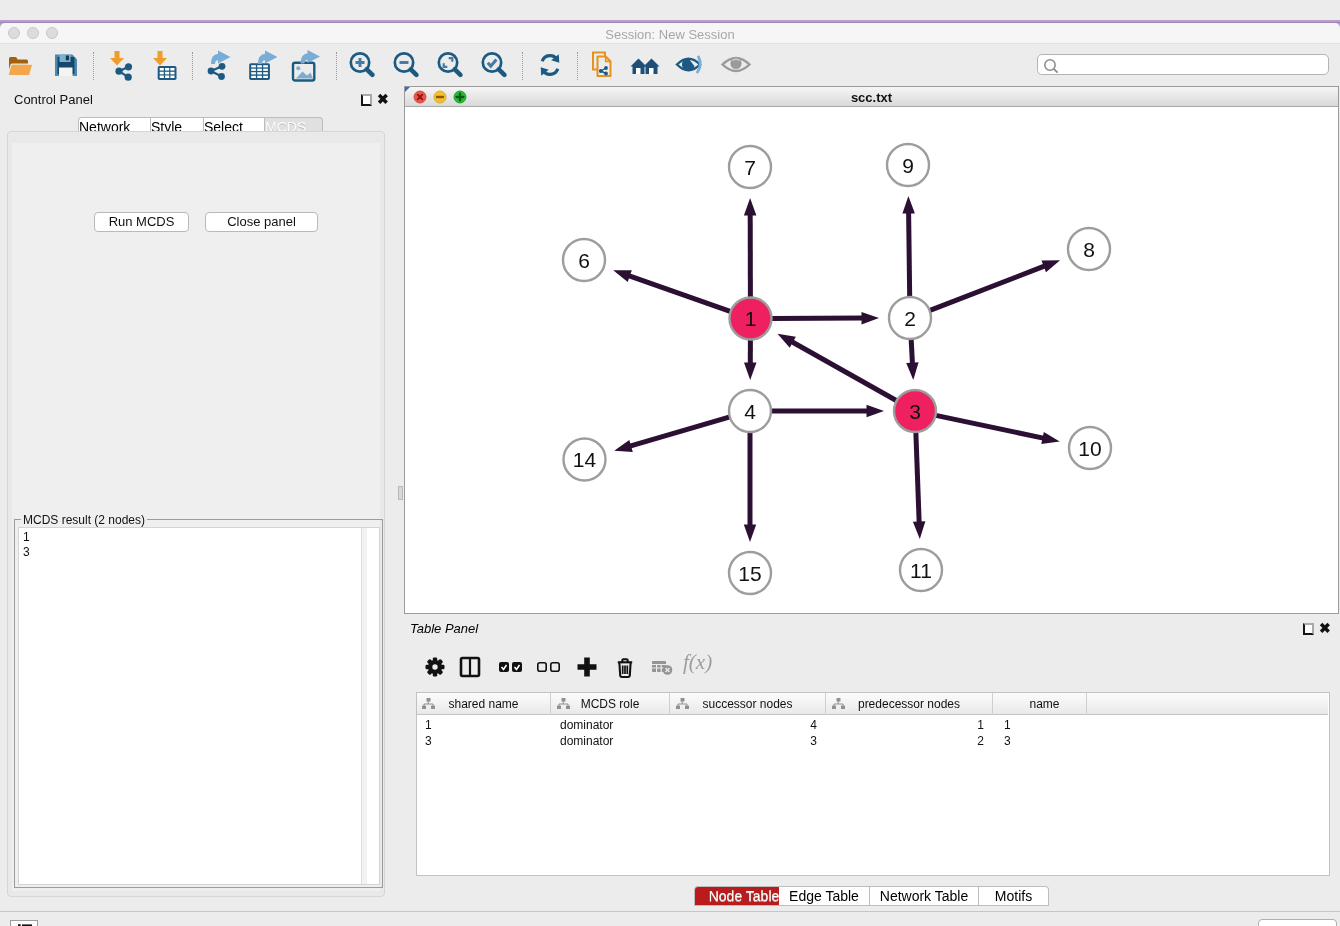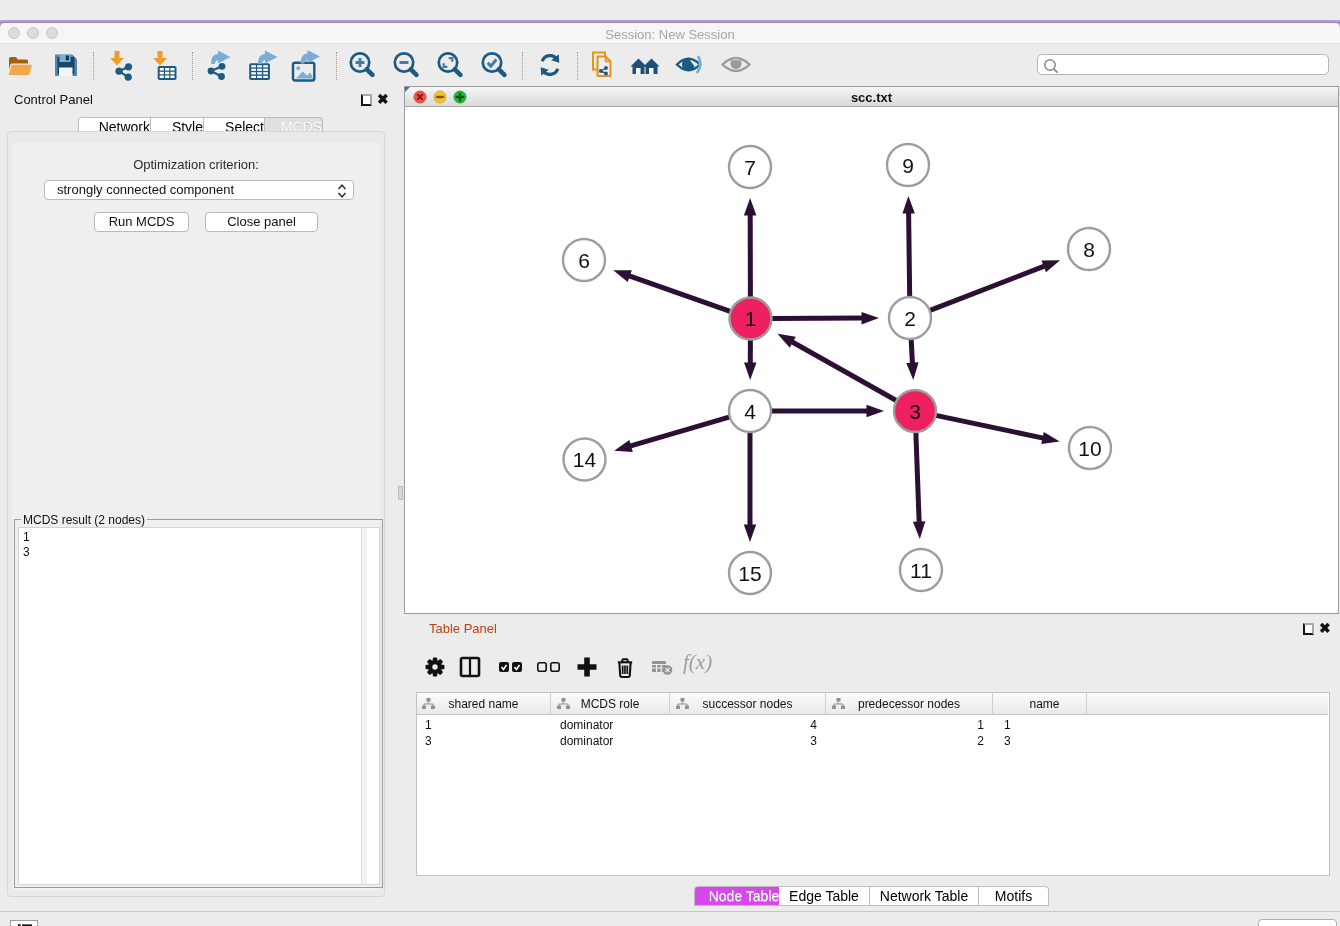--- a/index.html
+++ b/index.html
@@ -12,39 +12,39 @@
 #titlebar .dot { position:absolute; top:4px; width:12px; height:12px; border-radius:50%; background:#dcdcdc; border:1px solid #c8c8c8; }
 #title { position:absolute; top:4px; left:0; width:100%; text-align:center; font-size:13px; color:#a7a7a7; }
 #toolbar { left:0; top:23px; width:1340px; height:43px; background:#ececec; border-top:1px solid #e0e0e0; }
 .tbi { position:absolute; top:0; }
 .tsep { position:absolute; top:8px; height:28px; border-left:1px dotted #9a9a9a; }
 #search { position:absolute; left:1037px; top:10px; width:292px; height:21px; background:#fff; border:1px solid #b4b4b4; border-radius:5px; }
 #cpanel { left:0; top:66px; width:392px; height:822px; background:#ececec; }
 #cpanel-title { position:absolute; left:14px; top:6px; font-size:13px; color:#111; }
 .hdr-restore { position:absolute; width:11px; height:12px; background:#fff; border-left:2px solid #151515; border-bottom:2.5px solid #151515; border-top:2.5px solid #a9a9a9; border-right:2px solid #a9a9a9; }
 .hdr-x { position:absolute; font-size:14px; font-weight:bold; color:#111; line-height:12px; }
-.tab { position:absolute; top:31px; height:20px; background:#fff; border:1px solid #bdbdbd; border-bottom:none; font-size:14px; color:#000; text-align:right; line-height:19px;text-decoration:underline; }
+.tab { position:absolute; top:31px; height:20px; background:#fff; border:1px solid #bdbdbd; border-bottom:none; font-size:14px; color:#000; text-align:left; line-height:19px;text-decoration:underline; }
 .tab.nl { border-left:none; }
 .tab.first { border-radius:4px 0 0 0; }
 .tab.dis { background:#e0e0e0; color:#fdfdfd; border-radius:0 4px 0 0; text-shadow:0 1px 0 #bbb; }
 #tabpane { position:absolute; left:7px; top:45px; width:378px; height:766px; background:#e9e9e9; border:1px solid #d6d6d6; border-radius:4px; }
 #tabinner { position:absolute; left:4px; top:11px; width:368px; height:748px; background:#efefef; }
 #optlabel { position:absolute; left:0; top:71px; width:392px; text-align:center; font-size:13px; color:#2a2a2a; }
 #combo { position:absolute; left:44px; top:94px; width:310px; height:20px; background:#fff; border:1px solid #b9b9b9; border-radius:4px; font-size:13px; color:#111; line-height:18px; padding-left:12px; }
 .btn { position:absolute; top:126px; height:20px; background:#fff; border:1px solid #b9b9b9; border-radius:4px; font-size:13px; color:#111; text-align:center; line-height:18px; }
 #mcdsbox { position:absolute; left:14px; top:433px; width:369px; height:369px; border:1px solid #9c9c9c; }
 #mcdslegend { position:absolute; left:6px; top:-7px; background:#efefef; font-size:12px; color:#111; padding:0 2px; }
 #mcdstext { position:absolute; left:3px; top:7px; width:362px; height:358px; background:#fff; border:1px solid #d4d4d4; font-size:12px; color:#111; padding:2px 0 0 4px; line-height:15px; }
 #mcdsscroll { position:absolute; right:15px; top:8px; width:6px; height:356px; background:#f2f2f2; border-left:1px solid #ddd; }
 #netframe { left:404px; top:66px; width:935px; height:528px; border:1px solid #9b9b9b; background:#fff; }
 #nettitle { position:absolute; left:0; top:0; width:100%; height:20px; background:linear-gradient(#f6f6f6,#d9d9d9); border-bottom:1px solid #a8a8a8; }
 #nettitle .t { position:absolute; width:100%; text-align:center; top:3px; font-size:13px; font-weight:600; color:#111; }
 #netcanvas { position:absolute; left:0; top:21px; width:933px; height:505px; background:#fff; }
 #tpanel { left:404px; top:597px; width:936px; height:291px; background:#ececec; }
-#tpanel-title { position:absolute; left:25px; top:4px; font-size:13px; color:#c2410c; }
+#tpanel-title { position:absolute; left:6px; top:4px; font-size:13px; color:#000000;font-style:italic; }
 #ttoolbar { position:absolute; left:13px; top:30px; width:910px; height:38px; }
 #ttable { position:absolute; left:12px; top:75px; width:914px; height:184px; background:#fff; border:1px solid #c2c2c2; }
 #thead { position:absolute; left:0; top:0; width:911px; height:22px; background:linear-gradient(#fcfcfc,#e9e9e9); border-bottom:1px solid #c4c4c4; }
 .th { position:absolute; top:0; height:22px; border-right:1px solid #cfcfcf; font-size:12px; color:#111; text-align:center; line-height:22px; }
 .trow { position:absolute; font-size:12px; color:#111; }
 .btab { position:absolute; top:269px; height:20px; background:#fff; border:1px solid #bdbdbd; font-size:14px; color:#000; text-align:center; line-height:19px; }
 .btab.nl { border-left:none; }
 #statusbar { left:0; top:891px; width:1340px; height:35px; background:#ececec; border-top:1px solid #c6c6c6; }
 #listbtn { position:absolute; left:10px; top:8px; width:28px; height:20px; background:linear-gradient(#fdfdfd,#f0f0f0); border:1px solid #9e9e9e; }
 #membtn { position:absolute; left:1258px; top:7px; width:79px; height:22px; background:#fff; border:1px solid #b0b0b0; border-radius:4px; font-size:12px; color:#111;padding-left:32px; }
@@ -199,27 +199,20 @@
   <div id="cpanel-title">Control Panel</div>
   <div class="hdr-restore" style="left:361px; top:8px;"></div>
   <div class="hdr-x" style="left:377px; top:7px;">✖</div>
   <div class="tab first" style="left:78px; width:73px;">Network</div>
   <div class="tab nl" style="left:151px; width:53px;">Style</div>
   <div class="tab nl" style="left:204px; width:61px;">Select</div>
   <div class="tab dis nl" style="left:265px; width:58px;">MCDS</div>
   <div id="tabpane">
       <div id="tabinner"></div>
     </div>
-  <div id="optlabel">Optimization criterion:</div>
-  <div id="combo">strongly connected component
-    <svg style="position:absolute; right:6px; top:3px;" width="10" height="14" viewBox="0 0 10 14">
-      <path d="M1.5 5 L5 1.2 L8.5 5" fill="none" stroke="#333" stroke-width="1.6"></path>
-      <path d="M1.5 9 L5 12.8 L8.5 9" fill="none" stroke="#333" stroke-width="1.6"></path>
-    </svg>
-  </div>
   <div class="btn" style="left:94px; width:95px;">Run MCDS</div>
   <div class="btn" style="left:205px; width:113px;">Close panel</div>
   <div id="mcdsbox">
     <div id="mcdslegend">MCDS result (2 nodes)</div>
     <div id="mcdstext">1<br>3</div>
     <div id="mcdsscroll"></div>
   </div>
 </div>
 <div class="abs" style="left:398px; top:466px; width:5px; height:14px; background:#d8d8d8; border:1px solid #b9b9b9;"></div>
 <div class="abs" style="left:864px; top:588px; width:10px; height:5px; background:#d8d8d8; border:1px solid #b9b9b9;"></div>
@@ -395,21 +388,21 @@
     <span class="trow" style="left:143px; top:25px;">dominator</span>
     <span class="trow" style="left:380px; top:25px; width:20px; text-align:right;">4</span>
     <span class="trow" style="left:547px; top:25px; width:20px; text-align:right;">1</span>
     <span class="trow" style="left:587px; top:25px;">1</span>
     <span class="trow" style="left:8px; top:41px;">3</span>
     <span class="trow" style="left:143px; top:41px;">dominator</span>
     <span class="trow" style="left:380px; top:41px; width:20px; text-align:right;">3</span>
     <span class="trow" style="left:547px; top:41px; width:20px; text-align:right;">2</span>
     <span class="trow" style="left:587px; top:41px;">3</span>
   </div>
-  <div class="btab" style="left:290px; width:100px; background:#d946ef; color:#fbfbfb; text-shadow:0 1px 0 #b5b5b5; border-radius:4px 0 0 0;">Node Table</div>
+  <div class="btab" style="left:290px; width:100px; background:#b91c1c; color:#fbfbfb; text-shadow:0 1px 0 #b5b5b5; border-radius:4px 0 0 0;">Node Table</div>
   <div class="btab nl" style="left:375px; width:91px;">Edge Table</div>
   <div class="btab nl" style="left:466px; width:109px;">Network Table</div>
   <div class="btab nl" style="left:575px; width:70px; border-radius:0 4px 0 0;">Motifs</div>
 </div>
 <div class="abs" id="statusbar">
   <div id="listbtn">
     <svg width="26" height="18" viewBox="0 0 26 18" style="position:absolute;left:0;top:0;">
       <g fill="#111">
           <rect x="7" y="3.2" width="2.6" height="2.6"></rect>
           <rect x="11" y="3.4" width="10" height="2.3"></rect>

